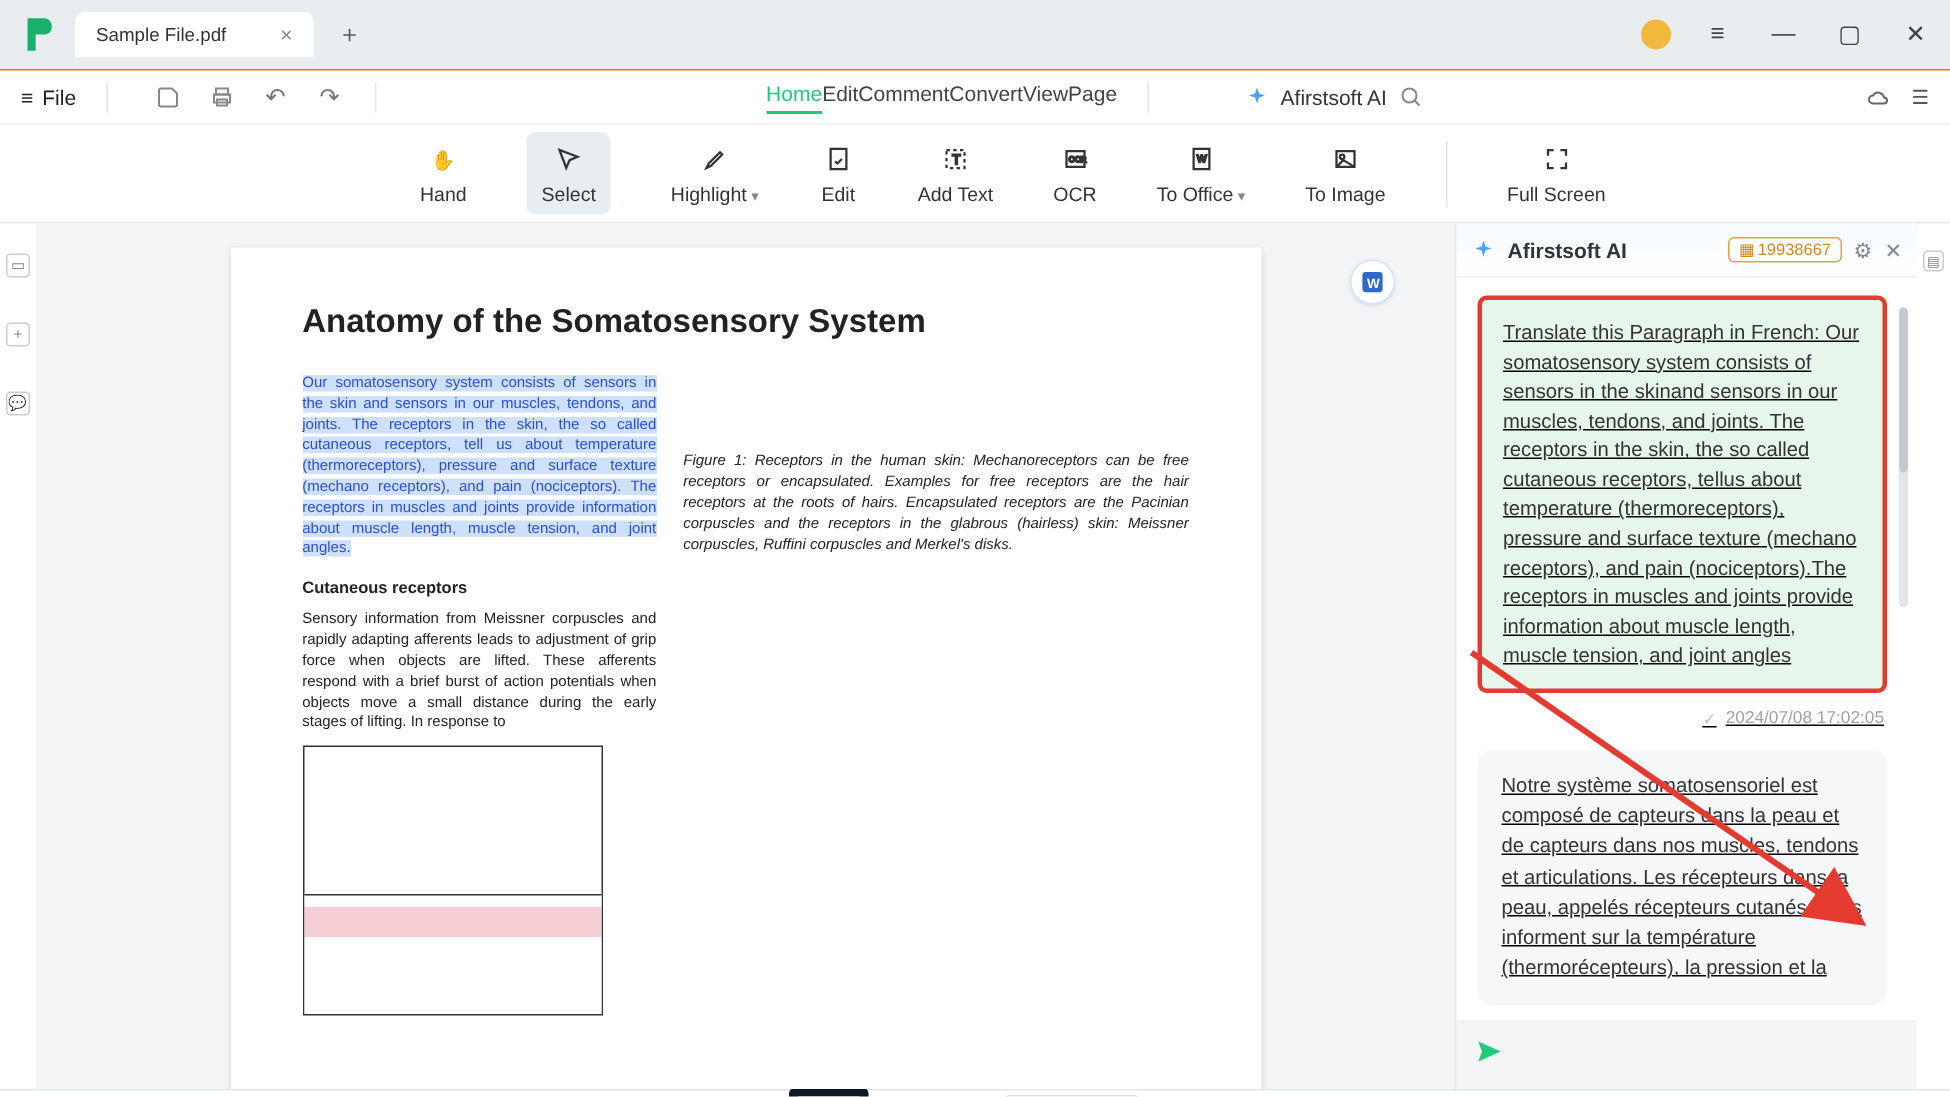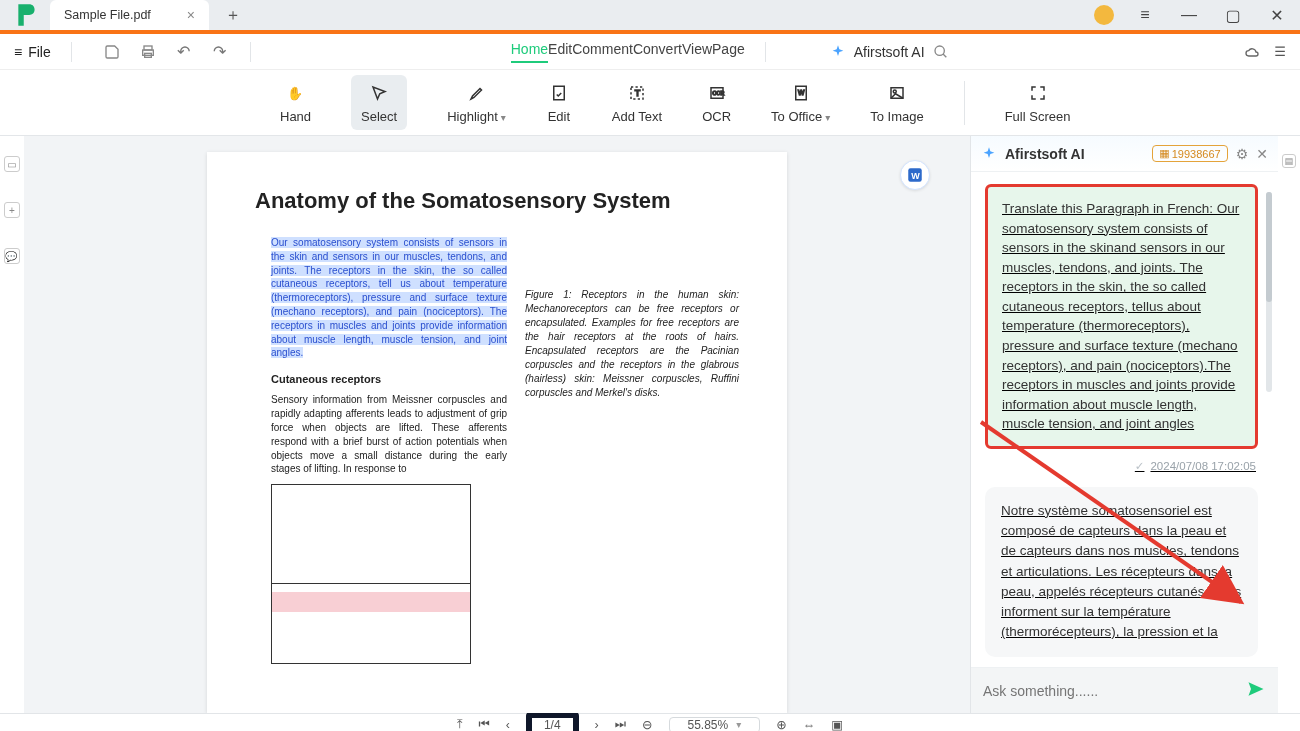--- a/index.html
+++ b/index.html
@@ -1,19 +1,19 @@
 <!DOCTYPE html>
 <html><head>
 <meta charset="utf-8">
 <style>
 * { box-sizing: border-box; margin: 0; padding: 0; font-family: -apple-system, BlinkMacSystemFont, "Segoe UI", Arial, sans-serif; }
 html, body { width: 1300px; height: 731px; overflow: hidden; background: #fff; }
 
 
-.titlebar { height: 34px; background: #eaedf0; display: flex; align-items: center; border-bottom: 4px solid #f97316; }
+.titlebar { height: 47px; background: #eaedf0; display: flex; align-items: center; border-bottom: 1px solid #f97316; }
 .logo { width: 26px; height: 26px; margin: 0 10px 0 14px; }
 .tab { height: 30px; background: #fff; display: flex; align-items: center; padding: 0 14px; border-top-left-radius: 6px; border-top-right-radius: 6px; font-size: 12.5px; color: #333; gap: 36px; }
 .tab .close { color: #888; font-size: 14px; cursor: pointer; }
 .newtab { width: 28px; height: 28px; display: flex; align-items: center; justify-content: center; margin-left: 10px; color: #555; font-size: 16px; cursor: pointer; }
 .titlebar-right { margin-left: auto; display: flex; align-items: center; gap: 18px; padding-right: 10px; }
 .pumpkin { width: 20px; height: 20px; background: #f3b83e; border-radius: 50%; display:inline-block;}
 .winbtn { width: 26px; height: 26px; display: flex; align-items: center; justify-content: center; color: #444; }
 
 
 .menubar { height: 36px; display: flex; align-items: center; padding: 0 14px; gap: 14px; border-bottom: 1px solid #eee; }
@@ -34,25 +34,25 @@
 .tool .ticon { width: 26px; height: 24px; display: flex; align-items: center; justify-content: center; color: #333; }
 .tool.selected { background: #e9edf0; border-radius: 6px; padding: 6px 10px; }
 .tool .drop { font-size:10px; color:#888; margin-left:3px;}
 .ribbon .vdiv { width:1px; height:44px; background:#e2e5e8; }
 
 
 .workspace { display: flex; height: calc(731px - 30px - 36px - 66px - 22px); }
 .left-sidebar { width: 24px; display: flex; flex-direction: column; align-items: center; gap: 30px; padding-top: 20px; color:#888; }
 .left-sidebar .si { border:1px solid #ccc; border-radius:3px; width:16px; height:16px; display:flex; align-items:center; justify-content:center; font-size:10px;}
 .doc-area { flex: 1; background: #f2f4f6; display: flex; justify-content: center; overflow: hidden; position: relative; }
-.page { width: 580px; background: #fff; margin-top: 16px; box-shadow: 0 1px 4px rgba(0,0,0,0.12); padding: 36px 48px 30px 48px; font-family: Georgia, 'Times New Roman', serif; color:#222; position:relative;}
+.page { width: 687px; background: #fff; margin-top: 16px; box-shadow: 0 1px 4px rgba(0,0,0,0.12); padding: 36px 48px 30px 48px; font-family: Georgia, 'Times New Roman', serif; color:#222; position:relative;}
 .page h1 { font-size: 22px; font-weight: 700; margin-bottom: 22px; font-family: Arial, sans-serif; }
 .page .from { font-size: 10.5px; text-transform: none; font-variant: small-caps; margin-bottom: 18px; }
 .twocol { display:flex; gap:18px; }
-.leftcol { flex: 0 0 236px; font-size: 10px; line-height: 1.38; text-align: justify; margin-left: 16px; }
+.leftcol { flex: 0 0 236px; font-size: 10px; line-height: 1.38; text-align: justify; }
 .rightcol { flex: 1; font-size: 10px; line-height: 1.4; }
 .pinkbox { background: #f8cfd4; padding: 8px 10px; font-style: italic; font-size:10px; }
 .bluecaption { font-style: italic; font-size:10px; margin-top:6px; text-align:justify;}
 .highlight { color: #2a4fcf; background: #cfe0ff; }
 .subhead { font-weight:700; margin: 12px 0 6px 0; font-size:11px;}
 .floaticon { position:absolute; top:24px; right:40px; width:30px; height:30px; background:#fff; border:1px solid #d3e4ff; border-radius:50%; display:flex; align-items:center; justify-content:center; box-shadow:0 1px 3px rgba(0,0,0,.1);}
 .skinfig { border:1px solid #333; width:200px; height:180px; display:flex; align-items:flex-end; justify-content:center; margin-top:8px;}
 .skinfig-inner { width:100%; height:80px; background:linear-gradient(#fff 0 10%, #f8cfd4 10% 35%, #fff 35% 100%); border-top:1px solid #333;}
 
 
@@ -291,21 +291,20 @@
       <svg class="arrow-overlay" viewBox="0 0 308 300">
         <defs>
             <marker id="ah" markerWidth="12" markerHeight="12" refX="9" refY="5" orient="auto">
               <path d="M0 0 L10 5 L0 10 z" fill="#e43a2f"></path>
             </marker>
           </defs>
         <line x1="10" y1="20" x2="270" y2="200" stroke="#e43a2f" stroke-width="4" marker-end="url(#ah)"></line>
       </svg>
     </div>
     <div class="ai-input">
-      <input type="text" placeholder="Ask something......" style="">
       <span class="sendbtn"><svg width="20" height="20" viewBox="0 0 24 24" fill="#1ecb7b">
             <path d="M3 20l18-8L3 4l3 8z"></path>
           </svg></span>
     </div>
   </div>
 
   <div class="right-sidebar">
     <span class="rsi">▤</span>
   </div>
 </div>

